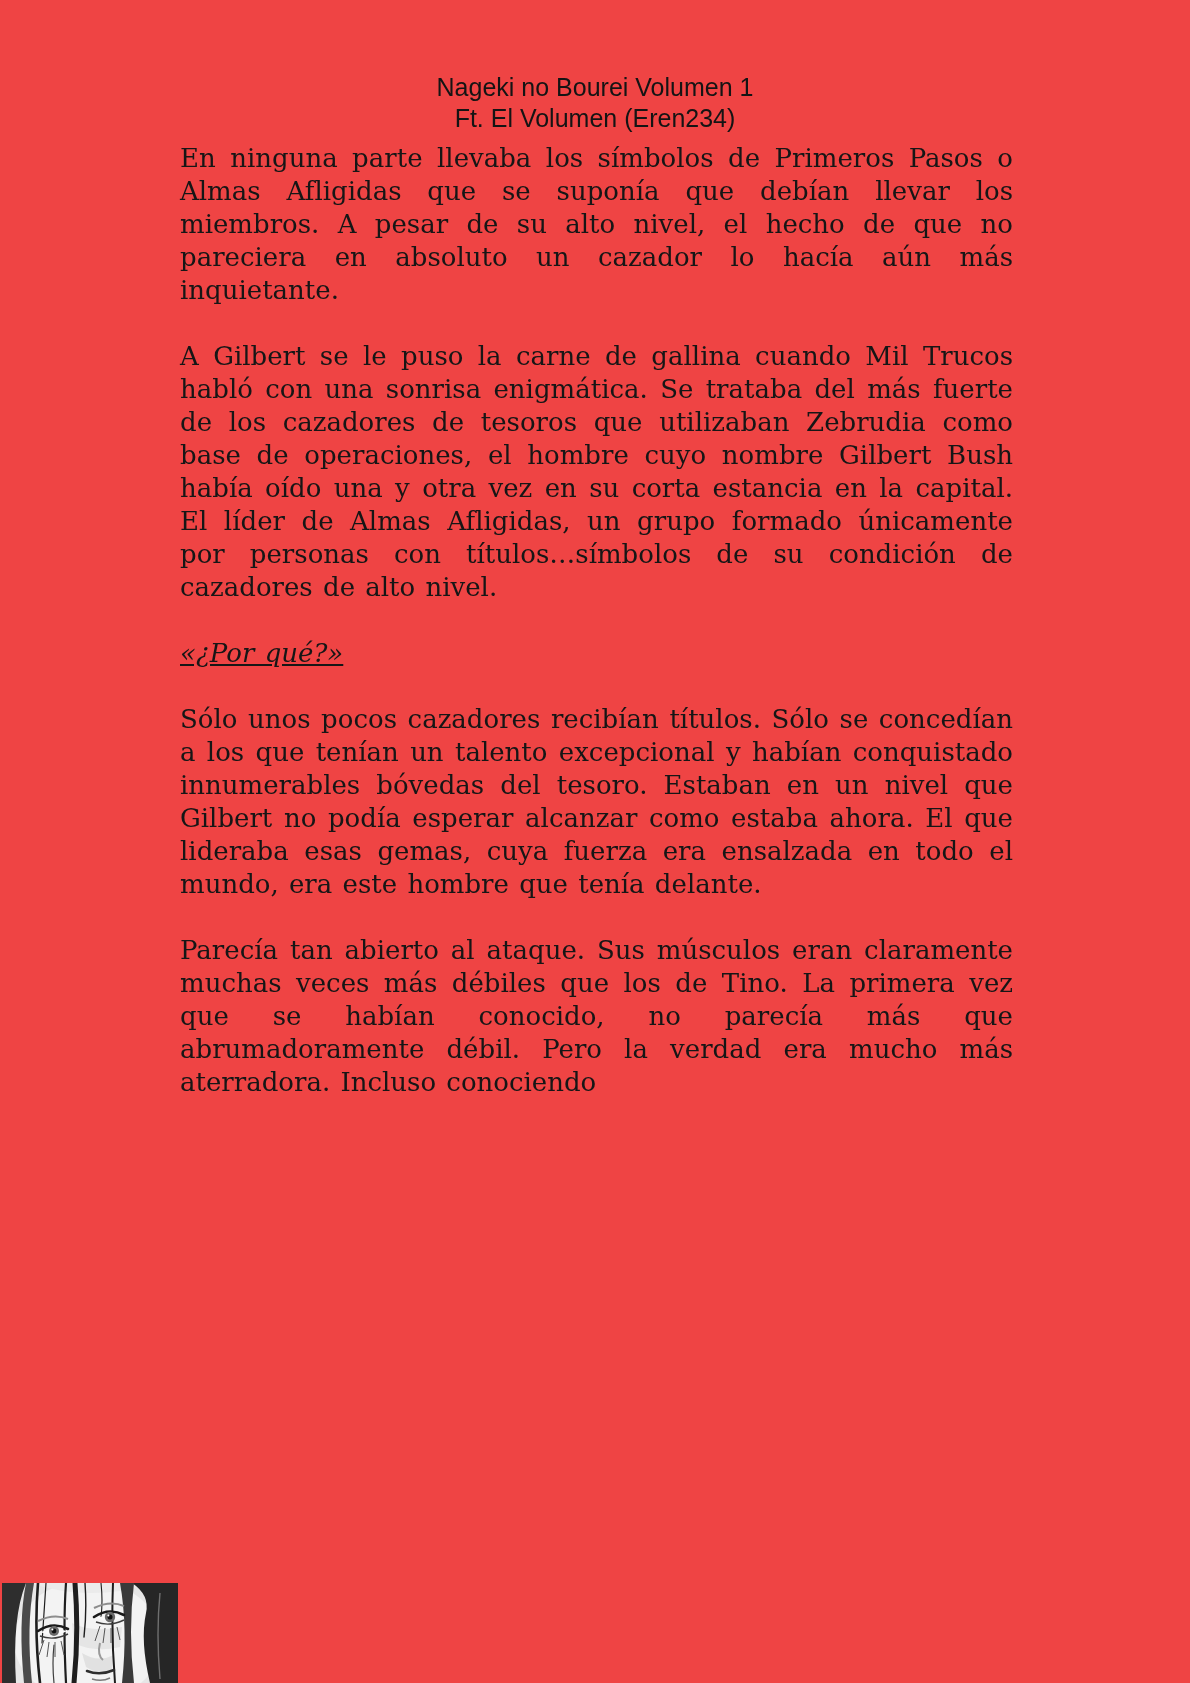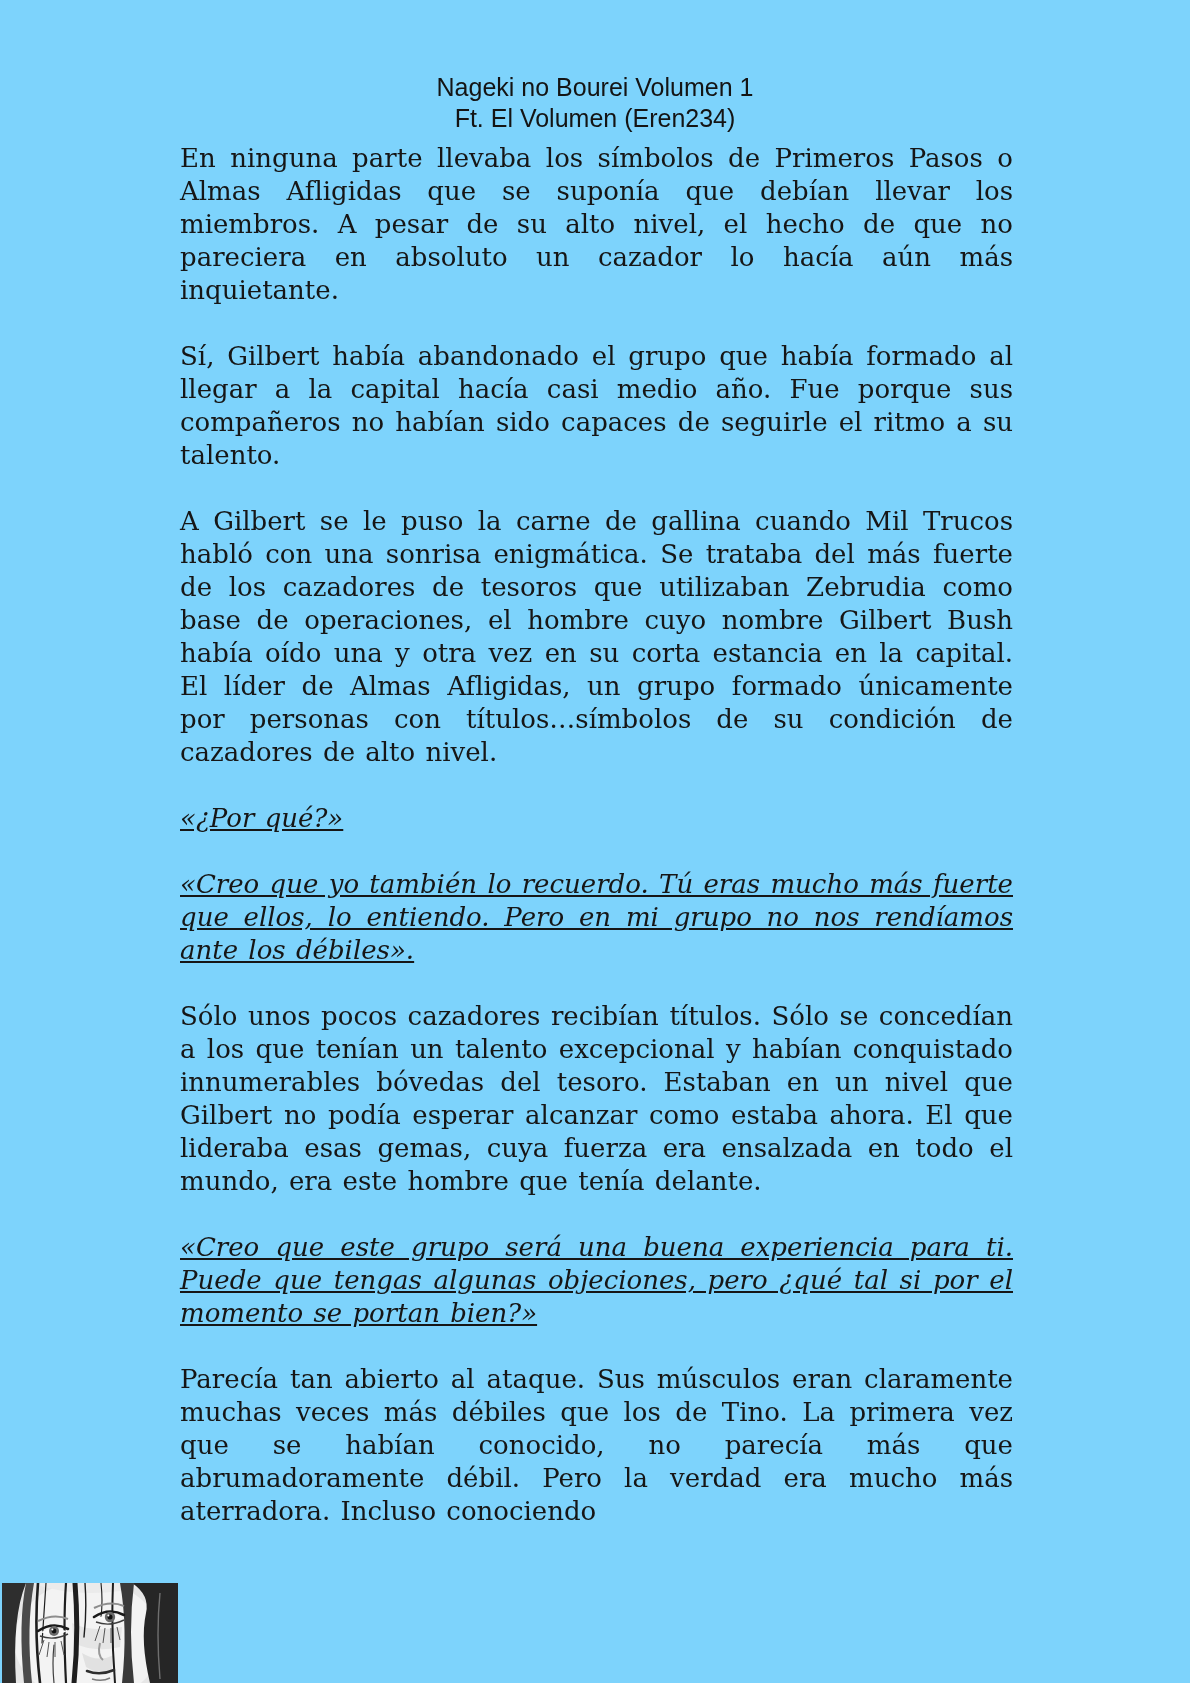--- a/index.html
+++ b/index.html
@@ -10,21 +10,21 @@
   body {
     width: 1190px;
     height: 1683px;
     position: relative;
     overflow: hidden;
     color: #151515;
   }
   .sheet {
     position: absolute;
     inset: 0;
-    background: #7dd3fc;
+    background: #ef4444;
   }
   .doc-header {
     padding-top: 72px;
     text-align: center;
     font-family: "Liberation Sans", sans-serif;
     color: #141414;
   }
   .doc-header .title,
   .doc-header .subtitle {
     font-size: 25px;
@@ -67,26 +67,23 @@
 
 <div class="sheet">
 
   <div class="doc-header">
     <div class="title">Nageki no Bourei Volumen 1</div>
     <div class="subtitle">Ft. El Volumen (Eren234)</div>
   </div>
 
   <div class="content">
     <p>En ninguna parte llevaba los símbolos de Primeros Pasos o Almas Afligidas que se suponía que debían llevar los miembros. A pesar de su alto nivel, el hecho de que no pareciera en absoluto un cazador lo hacía aún más inquietante.</p>
-    <p>Sí, Gilbert había abandonado el grupo que había formado al llegar a la capital hacía casi medio año. Fue porque sus compañeros no habían sido capaces de seguirle el ritmo a su talento.</p>
     <p>A Gilbert se le puso la carne de gallina cuando Mil Trucos habló con una sonrisa enigmática. Se trataba del más fuerte de los cazadores de tesoros que utilizaban Zebrudia como base de operaciones, el hombre cuyo nombre Gilbert Bush había oído una y otra vez en su corta estancia en la capital. El líder de Almas Afligidas, un grupo formado únicamente por personas con títulos…símbolos de su condición de cazadores de alto nivel.</p>
     <p class="quote">«¿Por qué?»</p>
-    <p class="quote">«Creo que yo también lo recuerdo. Tú eras mucho más fuerte que ellos, lo entiendo. Pero en mi grupo no nos rendíamos ante los débiles».</p>
     <p>Sólo unos pocos cazadores recibían títulos. Sólo se concedían a los que tenían un talento excepcional y habían conquistado innumerables bóvedas del tesoro. Estaban en un nivel que Gilbert no podía esperar alcanzar como estaba ahora. El que lideraba esas gemas, cuya fuerza era ensalzada en todo el mundo, era este hombre que tenía delante.</p>
-    <p class="quote">«Creo que este grupo será una buena experiencia para ti. Puede que tengas algunas objeciones, pero ¿qué tal si por el momento se portan bien?»</p>
     <p>Parecía tan abierto al ataque. Sus músculos eran claramente muchas veces más débiles que los de Tino. La primera vez que se habían conocido, no parecía más que abrumadoramente débil. Pero la verdad era mucho más aterradora. Incluso conociendo</p>
   </div>
 
   <div class="footer-illustration">
     <svg width="176" height="100" viewBox="0 0 176 100" xmlns="http://www.w3.org/2000/svg">
 
       <rect x="0" y="0" width="176" height="100" fill="#e6e6e6"></rect>
 
       <ellipse cx="86" cy="58" rx="74" ry="60" fill="#f3f3f3"></ellipse>
       <path d="M28,0 Q88,20 152,0 L152,0 L28,0 Z" fill="#ebebeb"></path>

